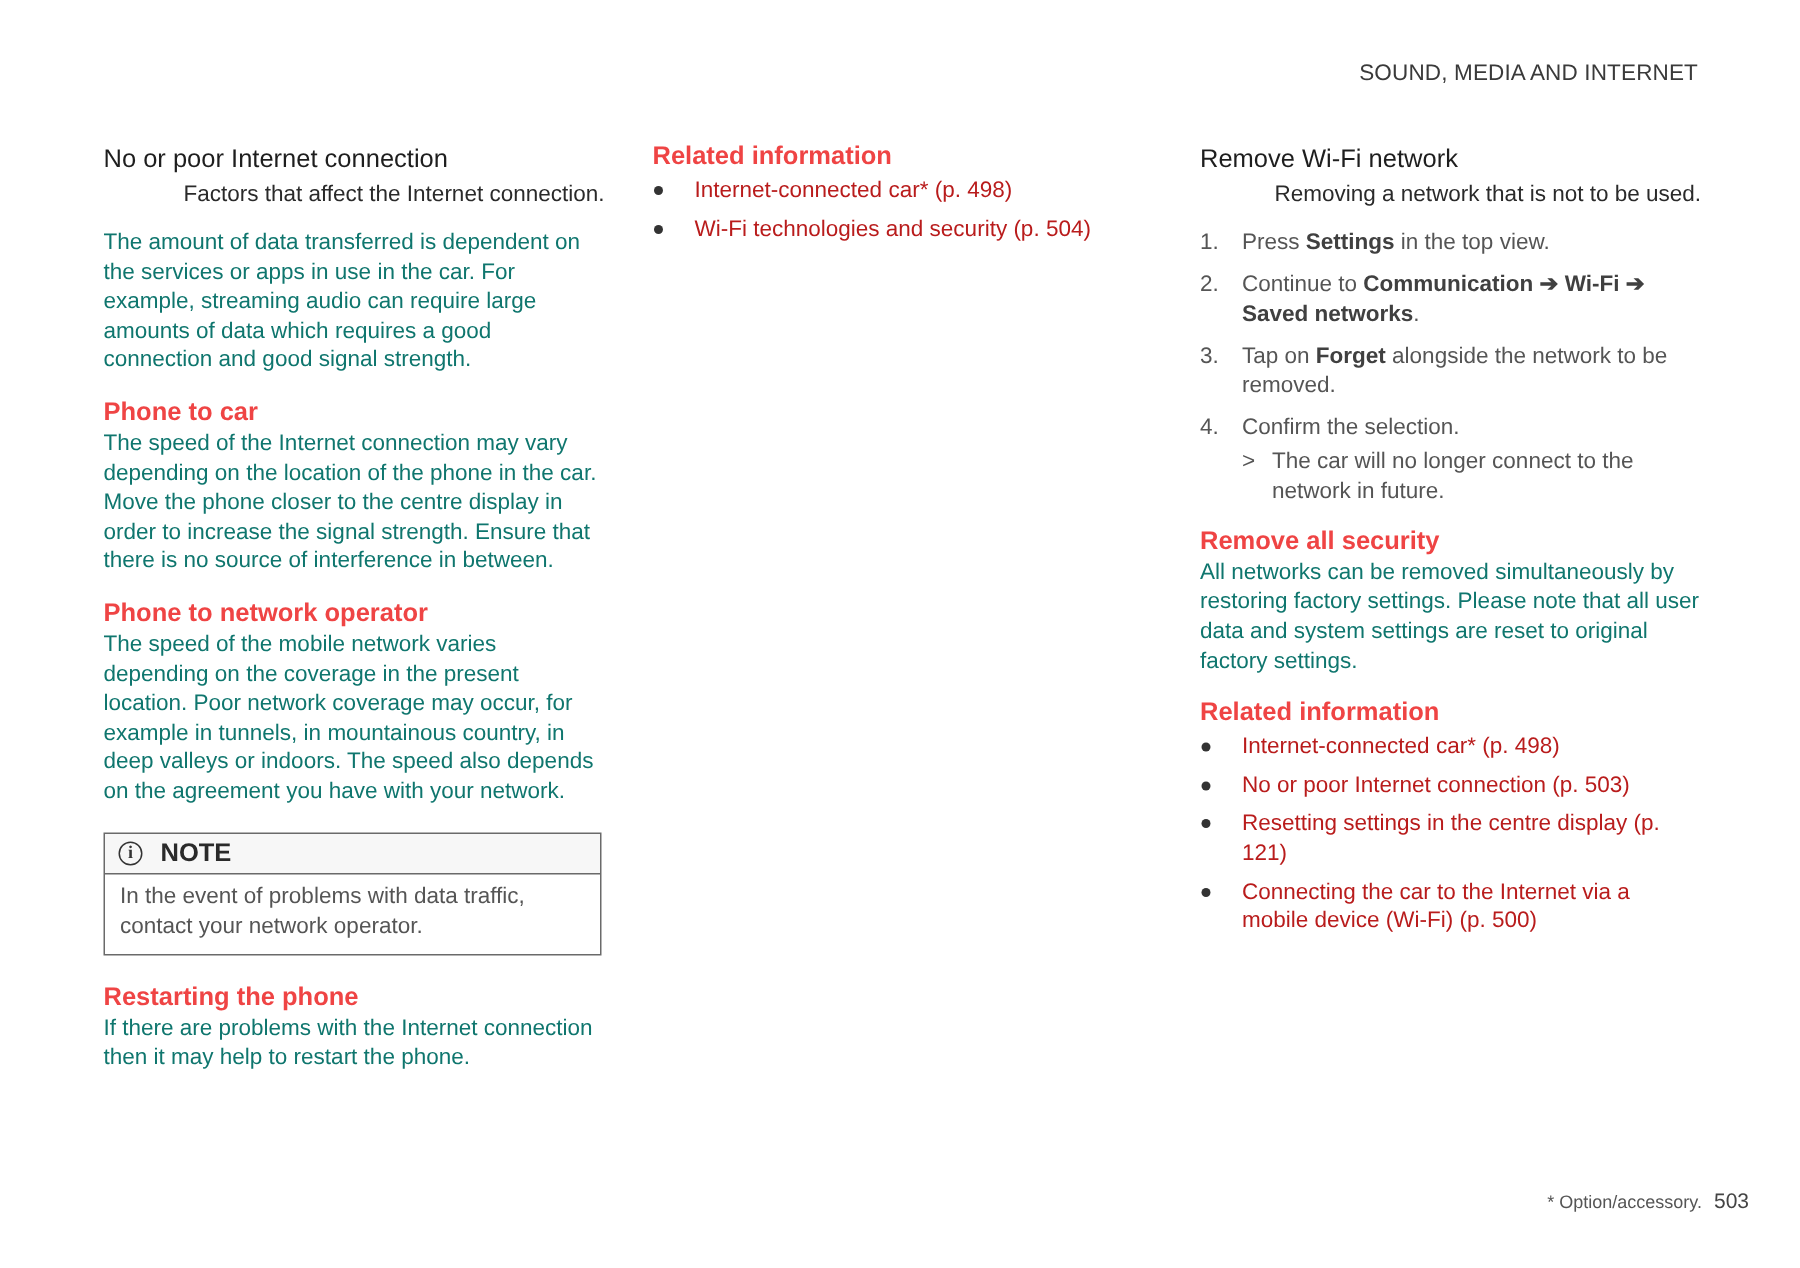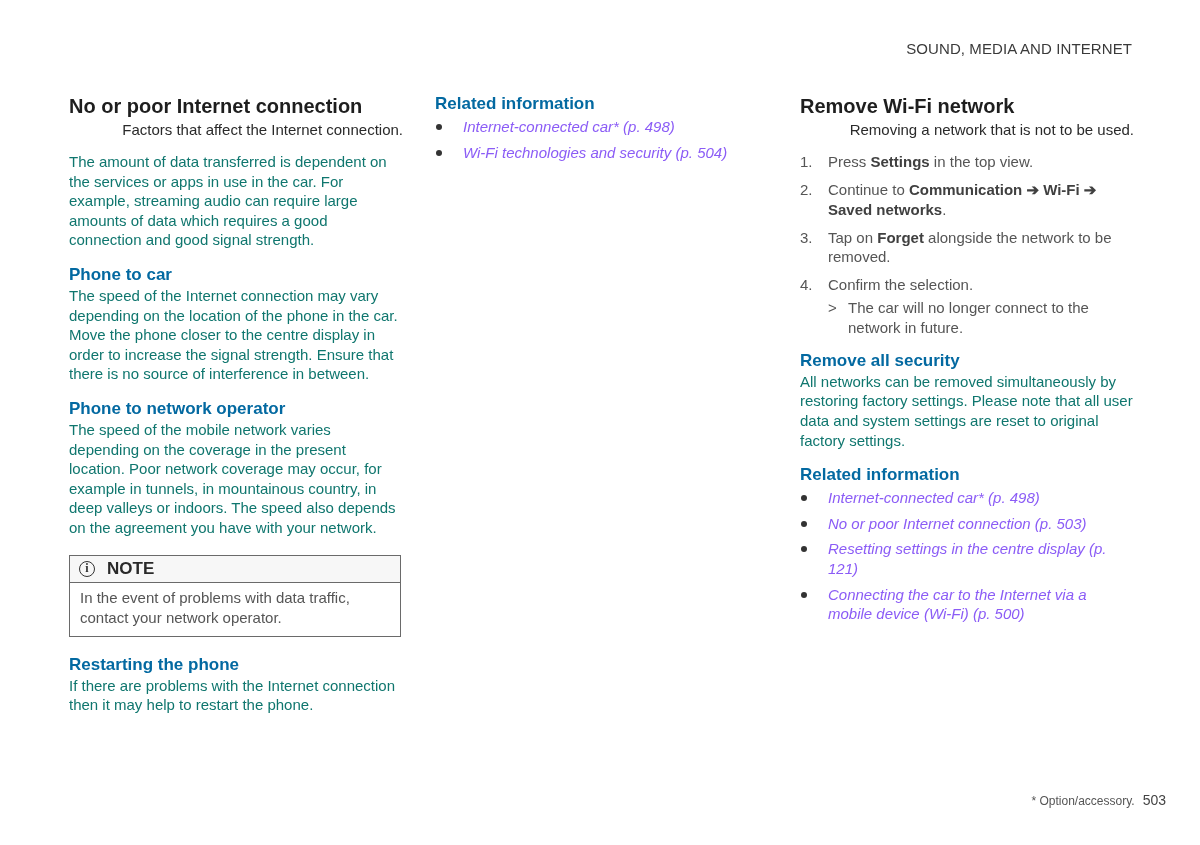--- a/index.html
+++ b/index.html
@@ -10,27 +10,27 @@
   .header {
     position: absolute; top: 40px; right: 68px;
     font-size: 15px; color: #3a3a3a; letter-spacing: 0.1px;
   }
   .col { position: absolute; top: 93px; }
   .col1 { left: 69px; width: 334px; }
   .col2 { left: 435px; width: 320px; }
   .col3 { left: 800px; width: 334px; }
 
   .h1 {
-    font-size: 20px; font-weight: bold; color: #1e1e1e;
+    font-size: 17px; font-weight: normal; color: #1e1e1e;
     margin: 0; line-height: 26px;
   }
   .intro { font-size: 15px; color: #2a2a2a; line-height: 20px; margin: 1px 0 0 0; text-align: right; }
   .p { font-size: 15px; line-height: 19.6px; color: #0f766e; margin: 0; }
   .h2 {
-    font-size: 17px; font-weight: bold; color: #0369a1;
+    font-size: 17px; font-weight: bold; color: #ef4444;
     margin: 0; line-height: 22px; font-weight: 600;
   }
   .h2 { font-weight: bold; }
   .gap-s { height: 12px; }
   .gap-m { height: 14px; }
 
   .note {
     border: 1px solid #6a6a6a; margin-top: 17px; width: 330px;
   }
   .note-head {
@@ -42,21 +42,21 @@
     display: inline-flex; align-items: center; justify-content: center;
     font-family: "Liberation Serif", serif; font-weight: bold; font-size: 12px;
     color: #333; margin-right: 12px; box-sizing: border-box;
   }
   .note-title { font-size: 17px; font-weight: bold; color: #2a2a2a; }
   .note-body { padding: 5px 10px 8px 10px; font-size: 15px; line-height: 20px; color: #555; }
 
   ul.bul { list-style: none; margin: 2px 0 0 0; padding: 0; }
   ul.bul li {
     position: relative; padding-left: 28px; font-size: 15px; line-height: 19.6px;
-    color: #8b5cf6; margin-bottom: 6px; font-style: italic;
+    color: #b91c1c; margin-bottom: 6px;
   }
   ul.bul li .dot {
     position: absolute; left: 1px; top: 7px; width: 6px; height: 6px;
     border-radius: 50%; background: #333;
   }
 
   ol.steps { list-style: none; margin: 12px 0 0 0; padding: 0; }
   ol.steps li {
     position: relative; padding-left: 28px; font-size: 15px; line-height: 19.6px;
     color: #555; margin-bottom: 8.5px;

